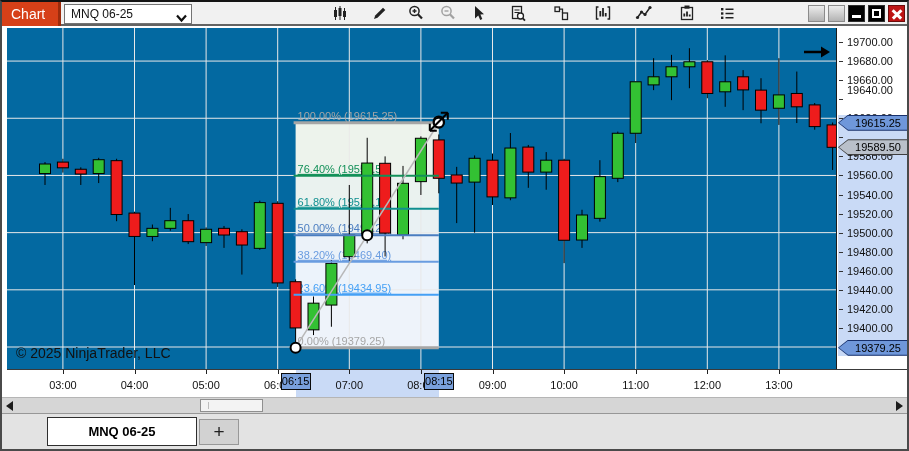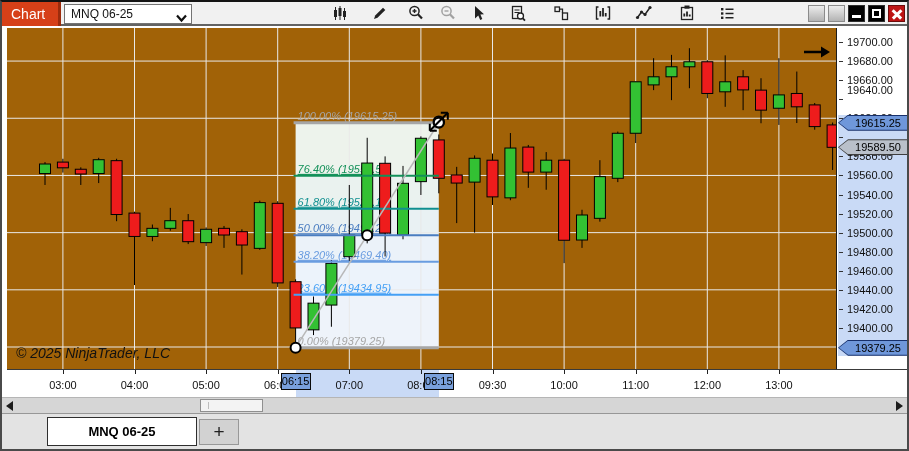--- a/index.html
+++ b/index.html
@@ -17,21 +17,21 @@
   .tbtn{position:absolute;top:1px;width:24px;height:24px;display:flex;align-items:center;justify-content:center;}
   .tbtn.disabled{opacity:.38;}
   .wbtn{position:absolute;top:3px;width:17px;height:17px;background:linear-gradient(#ececec,#b3b3b3);border:1px solid #8b8b8b;}
   .wbtn.dark{background:#000;border:1px solid #2e2e2e;}
   .wbtn .mini{position:absolute;left:3px;right:3px;bottom:3px;height:3px;background:#fff;}
   .wbtn .maxi{position:absolute;left:3px;right:3px;top:3px;bottom:3px;border:2px solid #fff;}
   .wbtn.close{background:#bd1414;border:1px solid #6d0c0c;}
   .wbtn .x1,.wbtn .x2{position:absolute;left:1.5px;right:1.5px;top:6.5px;height:2.6px;background:#fff;}
   .wbtn .x1{transform:rotate(45deg);} .wbtn .x2{transform:rotate(-45deg);}
   
-  #plot{position:absolute;left:5px;top:26px;width:829px;height:341px;background:#a16207;overflow:hidden;font-style:italic;}
+  #plot{position:absolute;left:5px;top:26px;width:829px;height:341px;background:#0369a1;overflow:hidden;}
   #copyright{position:absolute;left:9px;top:317px;font-size:14px;color:#111;}
   
   #priceAxis{position:absolute;left:834px;top:26px;width:71px;height:341px;background:#fff;border-left:1px solid #1c1c1c;overflow:hidden;}
   .axis-highlight{position:absolute;left:1px;right:0;background:#c9daf6;}
   .ptick{position:absolute;left:10px;font-size:11px;color:#111;white-space:nowrap;}
   .pdash{position:absolute;left:2px;width:4px;height:1px;background:#333;}
   .pbadge{position:absolute;left:1px;width:80px;height:16px;clip-path:polygon(0 50%,10px 0,100% 0,100% 100%,10px 100%);}
   .pbadge-in{position:absolute;left:1px;top:1px;right:1px;bottom:1px;clip-path:polygon(0 50%,9px 0,100% 0,100% 100%,9px 100%);
     font-size:11px;line-height:14px;text-align:center;color:#000;}
   .pbadge.blue{background:#17306b;} .pbadge.blue .pbadge-in{background:#6f97da;}
@@ -366,21 +366,21 @@
       <div class="tlabel" style="left:127.5px;">04:00</div>
       <div class="ttick" style="left:199.1px;"></div>
       <div class="tlabel" style="left:199.1px;">05:00</div>
       <div class="ttick" style="left:270.7px;"></div>
       <div class="tlabel" style="left:270.7px;">06:00</div>
       <div class="ttick" style="left:342.29999999999995px;"></div>
       <div class="tlabel" style="left:342.29999999999995px;">07:00</div>
       <div class="ttick" style="left:413.9px;"></div>
       <div class="tlabel" style="left:413.9px;">08:00</div>
       <div class="ttick" style="left:485.49999999999994px;"></div>
-      <div class="tlabel" style="left:485.49999999999994px;">09:30</div>
+      <div class="tlabel" style="left:485.49999999999994px;">09:00</div>
       <div class="ttick" style="left:557.0999999999999px;"></div>
       <div class="tlabel" style="left:557.0999999999999px;">10:00</div>
       <div class="ttick" style="left:628.6999999999999px;"></div>
       <div class="tlabel" style="left:628.6999999999999px;">11:00</div>
       <div class="ttick" style="left:700.3px;"></div>
       <div class="tlabel" style="left:700.3px;">12:00</div>
       <div class="ttick" style="left:771.9px;"></div>
       <div class="tlabel" style="left:771.9px;">13:00</div>
       <div class="tbadge" style="left:273.59999999999997px;">06:15</div>
       <div class="tbadge" style="left:416.79999999999995px;">08:15</div>

